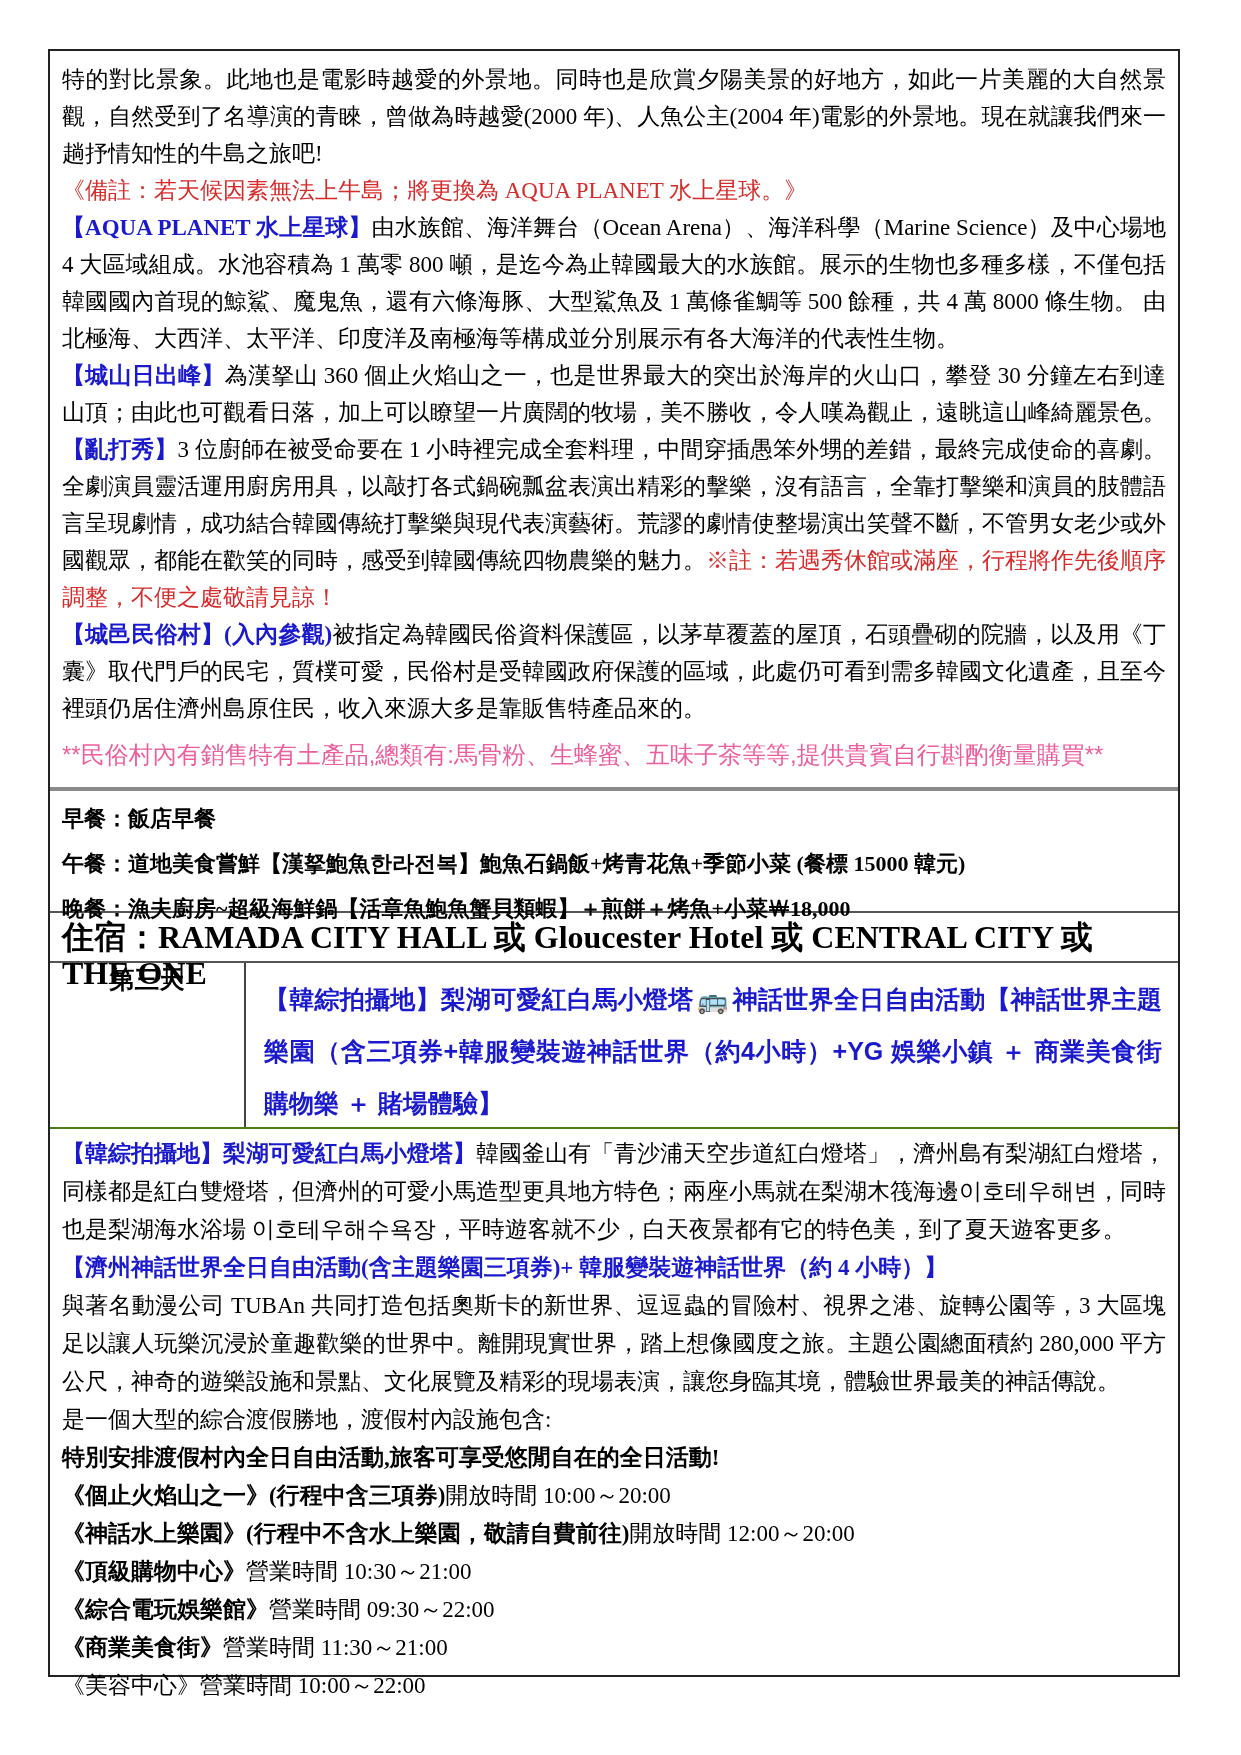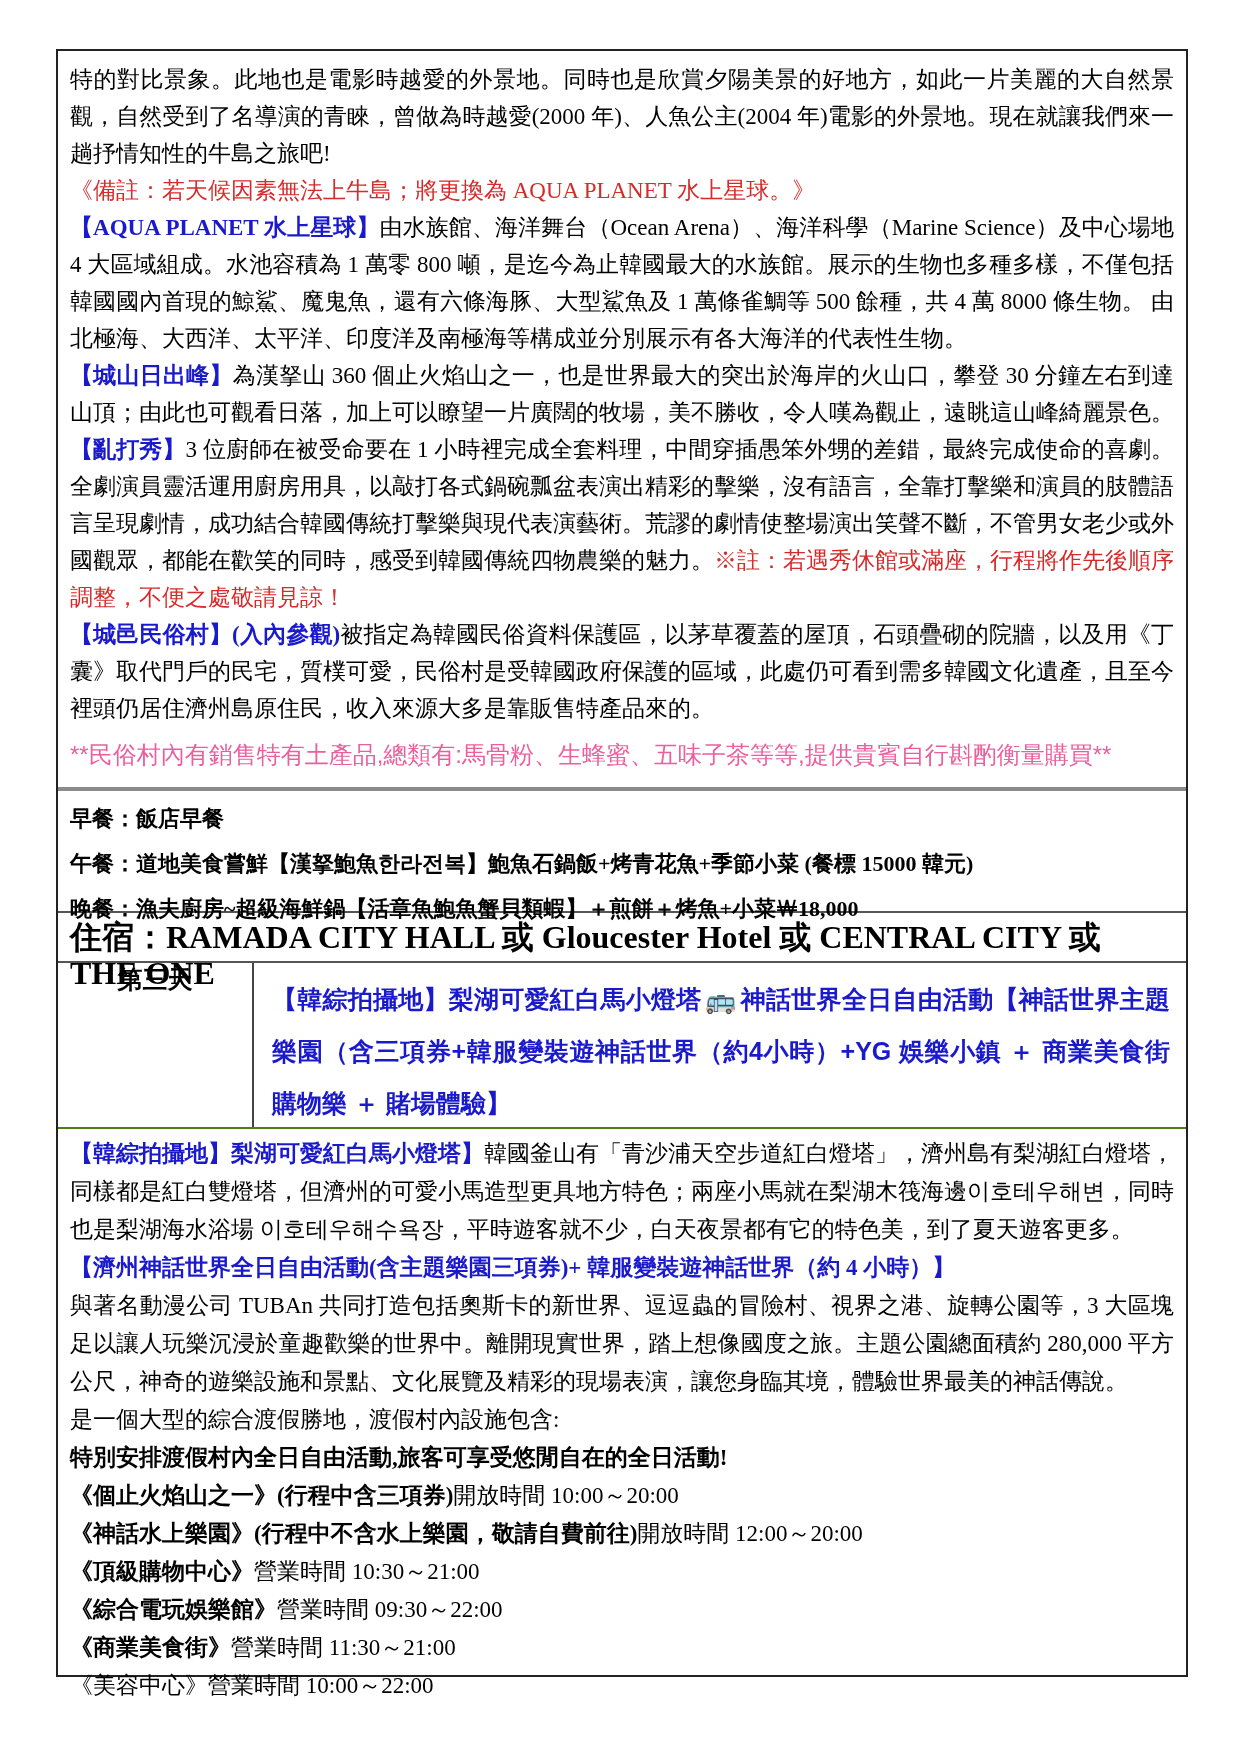--- a/index.html
+++ b/index.html
@@ -1,18 +1,18 @@
 <!DOCTYPE html>
 <html><head>
 <meta charset="utf-8">
 <style>
   html,body{margin:0;padding:0;background:#fff;}
   .page{position:relative;width:1241px;height:1755px;background:#ffffff;overflow:hidden;
         font-family:"Liberation Serif","DejaVu Serif",serif;color:#000;}
-  .doc-table{position:absolute;left:56px;top:49px;width:1128px;border:2px solid #222;}
+  .doc-table{position:absolute;left:48px;top:49px;width:1128px;border:2px solid #222;}
   .row{box-sizing:border-box;width:100%;}
   .row-desc{padding:10px 12px 0 12px;height:736px;}
   .row-desc2{padding:6px 12px 0 12px;height:548px;}
   .t{margin:0;font-size:23px;line-height:37px;text-align:justify;}
   .blue{color:#1a1acc;}
   .red{color:#d62b2b;}
   .pink{color:#ec5f9f;font-family:"Liberation Sans","DejaVu Sans",sans-serif;font-size:24px;}
   .bold{font-weight:bold;}
   .row-meals{height:124px;border-top:4px solid #8a8a8a;padding:10px 12px 0 12px;}
   .meal{margin:0 0 9px 0;font-size:22px;line-height:36px;font-weight:bold;

